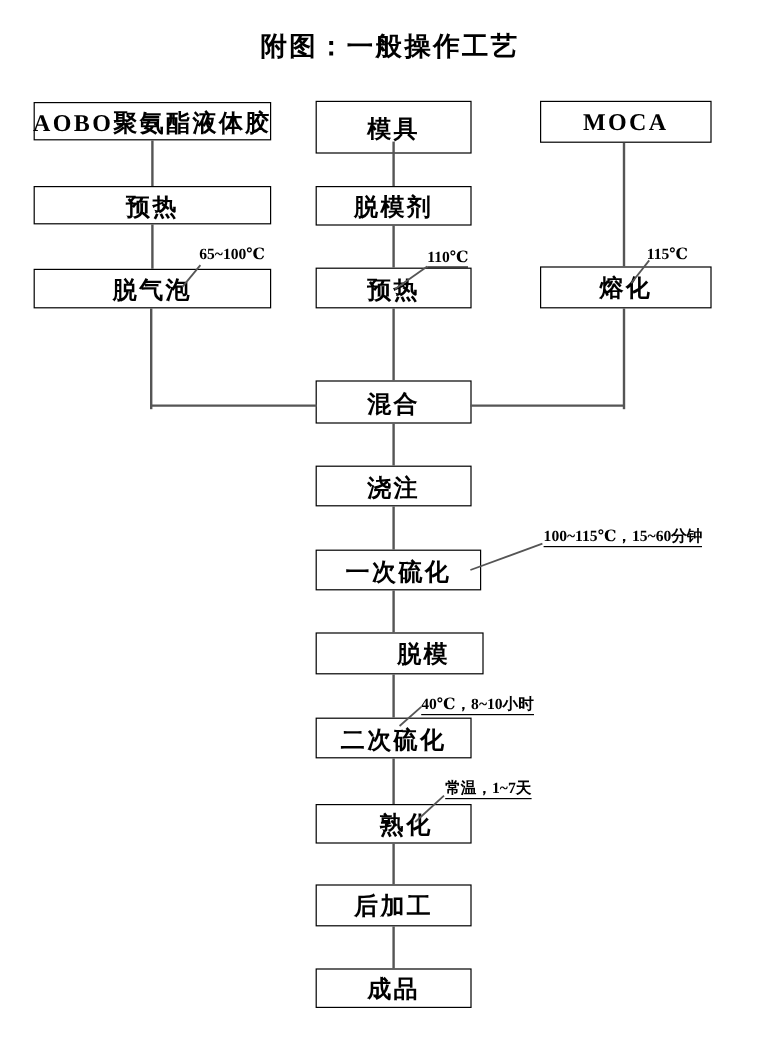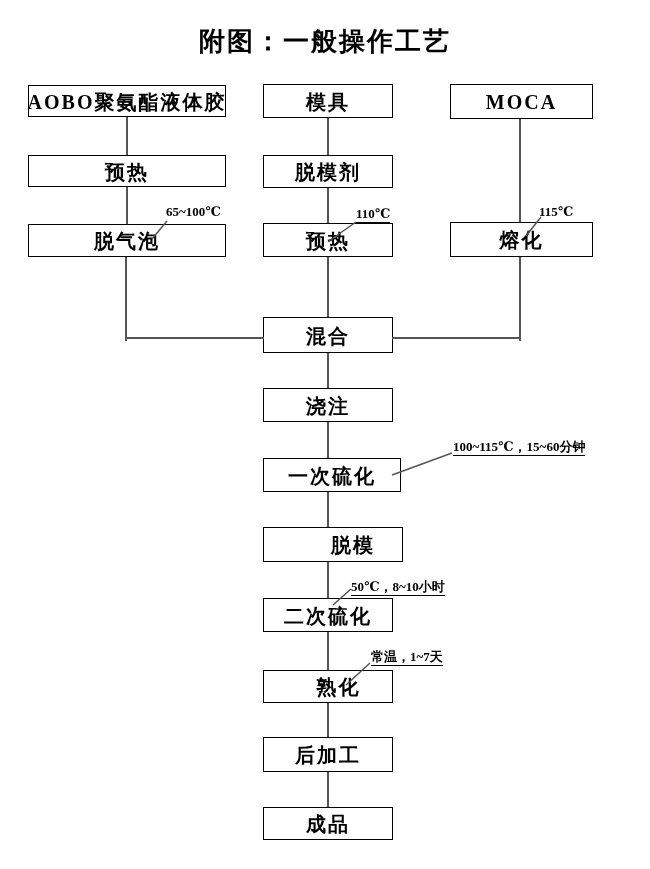--- a/index.html
+++ b/index.html
@@ -15,21 +15,21 @@
     font-family: "Liberation Serif", "DejaVu Serif", serif;
     color: #000000;
     overflow: hidden;
   }
   .doc-title {
     position: absolute;
     left: 0;
     top: 24px;
     width: 100%;
     text-align: center;
-    font-size: 26px;
+    font-size: 22px;
     font-weight: bold;
     letter-spacing: 2px;
     white-space: nowrap;
   }
   .node {
     position: absolute;
     box-sizing: border-box;
     border: 1.5px solid #000000;
     background: #ffffff;
     display: flex;
@@ -65,41 +65,41 @@
 <body>
 
 <div class="canvas">
 
   <div class="doc-title">附图：一般操作工艺</div>
 
   <div class="node" style="left:28px;  top:85px;  width:198px; height:32px;">AOBO聚氨酯液体胶</div>
   <div class="node" style="left:28px;  top:155px; width:198px; height:32px;">预热</div>
   <div class="node" style="left:28px;  top:224px; width:198px; height:33px;">脱气泡</div>
 
-  <div class="node" style="left:263px; top:84px;  width:130px; height:34px;">模具</div>
+  <div class="node" style="left:263px; top:84px;  width:130px; height:44px;">模具</div>
   <div class="node" style="left:263px; top:155px; width:130px; height:33px;">脱模剂</div>
   <div class="node" style="left:263px; top:223px; width:130px; height:34px;">预热</div>
 
   <div class="node" style="left:450px; top:84px;  width:143px; height:35px;">MOCA</div>
   <div class="node" style="left:450px; top:222px; width:143px; height:35px;">熔化</div>
 
   <div class="node" style="left:263px; top:317px; width:130px; height:36px;">混合</div>
   <div class="node" style="left:263px; top:388px; width:130px; height:34px;">浇注</div>
   <div class="node" style="left:263px; top:458px; width:138px; height:34px;">一次硫化</div>
   <div class="node" style="left:263px; top:527px; width:140px; height:35px;padding-left:40px;">脱模</div>
   <div class="node" style="left:263px; top:598px; width:130px; height:34px;">二次硫化</div>
   <div class="node" style="left:263px; top:670px; width:130px; height:33px;padding-left:21px;">熟化</div>
   <div class="node" style="left:263px; top:737px; width:130px; height:35px;">后加工</div>
   <div class="node" style="left:263px; top:807px; width:130px; height:33px;">成品</div>
 
   <div class="annotation" style="left:166px; top:205px;">65~100℃</div>
   <div class="annotation underlined" style="left:356px; top:207px;">110℃</div>
   <div class="annotation" style="left:539px; top:205px;">115℃</div>
   <div class="annotation underlined" style="left:453px; top:440px;">100~115℃，15~60分钟</div>
-  <div class="annotation underlined" style="left:351px; top:580px;">50℃，8~10小时</div>
+  <div class="annotation underlined" style="left:351px; top:580px;">40℃，8~10小时</div>
   <div class="annotation underlined" style="left:371px; top:650px;">常温，1~7天</div>
 
   <svg class="lines-overlay" width="650" height="869" viewBox="0 0 650 869" stroke="#555555" stroke-width="2" fill="none">
 
     <line x1="127" y1="117" x2="127" y2="155"></line>
     <line x1="127" y1="187" x2="127" y2="224"></line>
 
     <line x1="328" y1="118" x2="328" y2="155"></line>
     <line x1="328" y1="188" x2="328" y2="223"></line>
 

